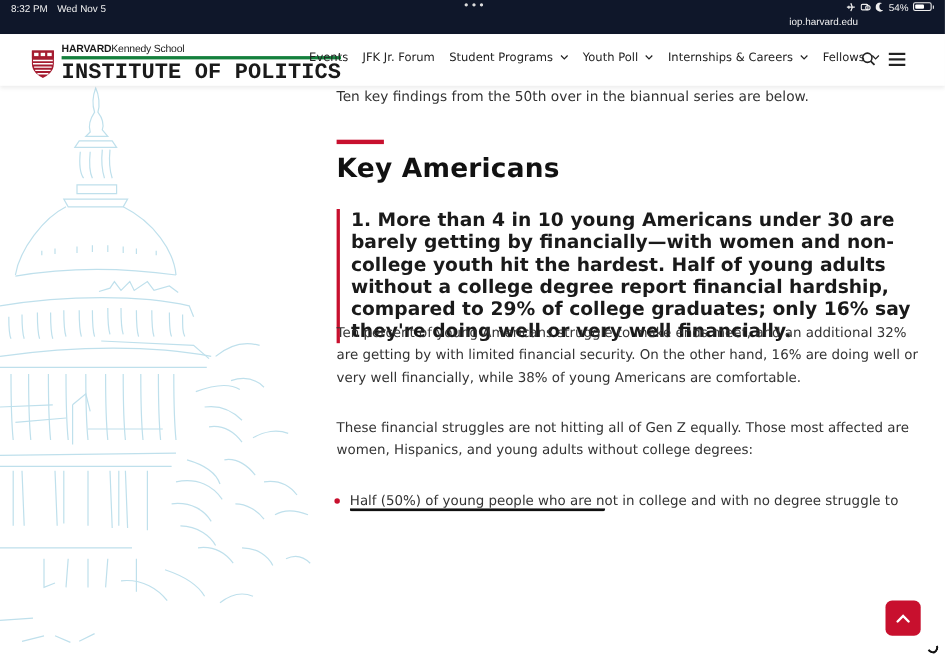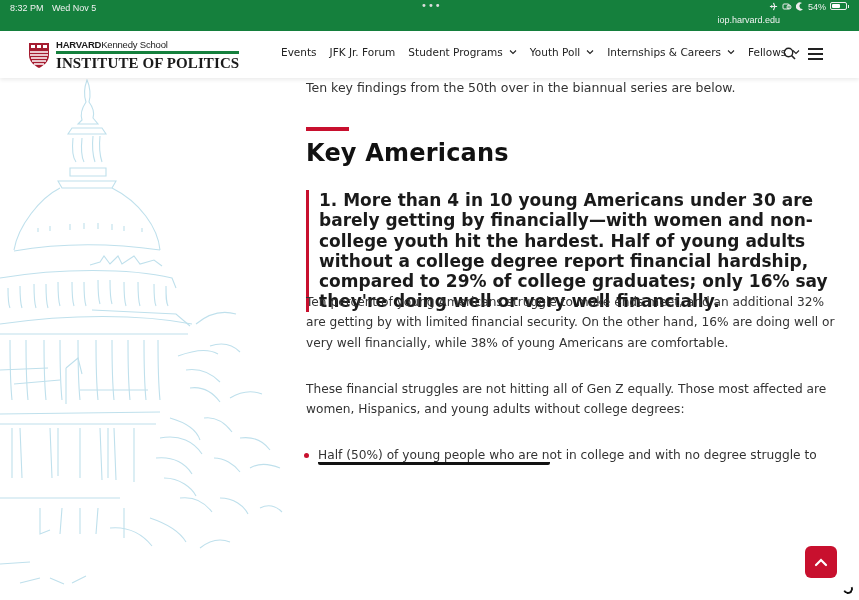--- a/index.html
+++ b/index.html
@@ -2,42 +2,42 @@
 <html><head>
 <meta charset="utf-8">
 <style>
   * { box-sizing: border-box; margin: 0; padding: 0; }
   html, body { width: 859px; height: 600px; overflow: hidden; background: #fff; }
   body { font-family: "DejaVu Sans", "Liberation Sans", sans-serif; color: #222; position: relative; }
 
   
   .statusbar {
     position: absolute; left: 0; top: 0; width: 859px; height: 31px;
-    background: #15803d; color: #f2f2f2;
+    background: #0f172a; color: #f2f2f2;
   }
   .status-time { position: absolute; left: 10px; top: 3px; font-size: 9px; font-family: "Liberation Sans", sans-serif; }
   .status-date { position: absolute; left: 52px; top: 3px; font-size: 9px; font-family: "Liberation Sans", sans-serif; }
   .status-dots { position: absolute; left: 421px; top: 0px; font-size: 10px; letter-spacing: 1px; color: #ddd; }
   .status-url { position: absolute; left: 0; width: 780px; text-align: right; top: 15px; font-size: 9px; font-family: Liberation Sans, sans-serif; }
   .status-right { position: absolute; right: 12px; top: 2px; font-size: 9px; display: flex; align-items: flex-start; gap: 4px; font-family: "Liberation Sans", sans-serif; }
   .battery { width: 17px; height: 8px; border: 1px solid #eee; border-radius: 2px; position: relative; }
   .battery::before { content: ""; position: absolute; left: 1px; top: 1px; width: 8px; height: 4px; background: #fff; border-radius: 1px; }
   .battery::after { content: ""; position: absolute; right: -3px; top: 2px; width: 1.5px; height: 3px; background: #eee; }
 
   
   .site-header {
     position: absolute; left: 0; top: 31px; width: 859px; height: 47px; background: #fff;
     box-shadow: 0 2px 4px rgba(0,0,0,0.08); z-index: 5;
   }
   .logo { position: absolute; left: 28px; top: 8px; display: flex; align-items: center; }
   .shield { width: 22px; height: 27px; margin-right: 6px; }
   .logo-text { display: flex; flex-direction: column; }
   .logo-top { font-size: 9.5px; font-weight: bold; color: #1a1a1a; letter-spacing: -0.2px; border-bottom: 3px solid #15803d; padding-bottom: 1px; font-family: "Liberation Sans", sans-serif; }
   .logo-top .light { font-weight: normal; }
-  .logo-bottom { font-size: 15px; font-weight: bold; color: #1a1a1a; letter-spacing: 0.1px; font-family: Liberation Serif, serif; margin-top: 1px; }
+  .logo-bottom { font-size: 20px; font-weight: bold; color: #1a1a1a; letter-spacing: 0.1px; font-family: Liberation Mono, monospace; margin-top: 1px; }
 
   .nav { position: absolute; left: 281px; top: 15px; display: flex; align-items: center; font-size: 10.5px; color: #222; font-family: "DejaVu Sans", sans-serif; }
   .nav-item { display: flex; align-items: center; margin-right: 13px; cursor: pointer; white-space: nowrap; }
   .chev { width: 8px; height: 8px; margin-left: 6px; }
   .nav-search { position: absolute; left: 783px; top: 16px; width: 13px; height: 13px; }
   .nav-menu { position: absolute; left: 808px; top: 17px; width: 15px; height: 12px; display: flex; flex-direction: column; justify-content: space-between; }
   .nav-menu span { display: block; height: 2px; background: #222; }
 
   
   .capitol { position: absolute; left: 0; top: 78px; width: 300px; height: 522px; z-index: 0; }

